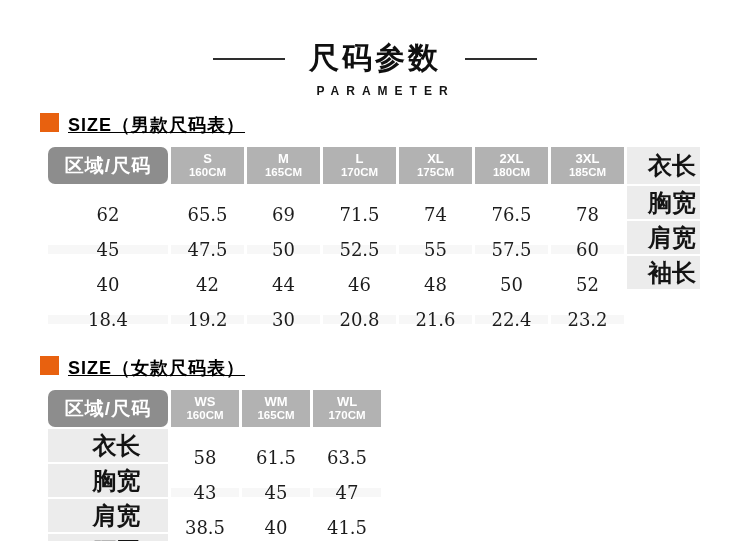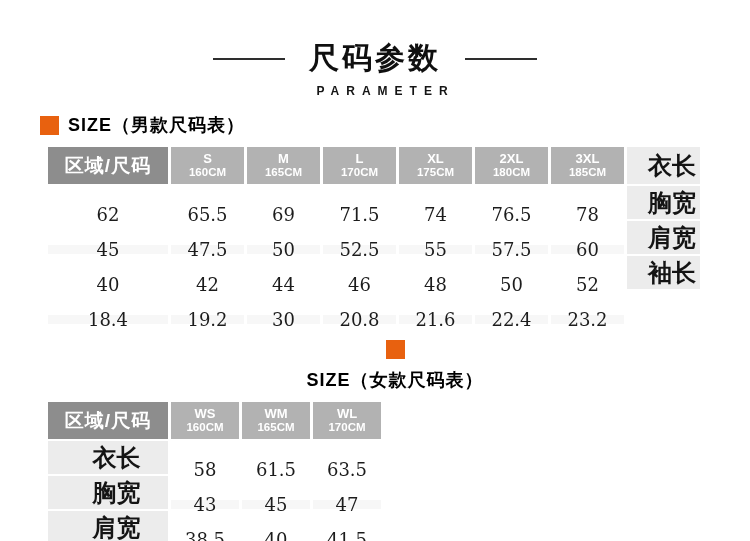--- a/index.html
+++ b/index.html
@@ -7,39 +7,39 @@
     width:750px;height:541px;background:#ffffff;
     font-family:"Liberation Sans",sans-serif;color:#111;
     -webkit-font-smoothing:antialiased;overflow:hidden;
   }
   
   .title-row{display:flex;align-items:center;justify-content:center;gap:24px;padding-top:38px;}
   .hline{width:72px;height:2px;background:#2e2e2e;}
   .page-title{margin:0;font-size:30px;font-weight:bold;letter-spacing:3px;color:#0f0f0f;}
   .subtitle{text-align:center;font-size:12px;font-weight:bold;letter-spacing:7px;color:#151515;margin-top:5px;padding-left:21px;}
   
-  .section-heading{display:flex;align-items:center;gap:9px;margin:15px 0 10px 40px;
-    font-size:18px;font-weight:bold;color:#000;letter-spacing:1px;}
+  .section-heading{display:flex;align-items:flex-start;gap:9px;margin:15px 0 10px 40px;
+    font-size:18px;font-weight:bold;color:#000;letter-spacing:1px;text-decoration:underline;}
   .marker{width:19px;height:19px;background:var(--accent-orange,#e8610f);flex:0 0 auto;}
   
   .table{display:grid;column-gap:3px;row-gap:2px;margin-left:48px;}
   .table.men{grid-template-columns:120px repeat(7,73px);grid-template-rows:37px repeat(4,33px);}
   .table.women{grid-template-columns:120px repeat(3,68px);grid-template-rows:37px repeat(4,33px);}
   .corner{background:var(--header-dark,#8d8d8d);color:#fff;display:flex;align-items:center;justify-content:center;
-    font-size:19px;font-weight:bold;letter-spacing:1px;}
+    font-size:19px;font-weight:bold;letter-spacing:1px;border-radius:7px;}
   .hcell{background:var(--header-light,#b2b2b2);color:#fff;display:flex;flex-direction:column;
     align-items:center;justify-content:center;font-weight:bold;line-height:1.2;}
   .hsize{font-size:13px;}
   .hcm{font-size:11.5px;}
   .rlabel{background:var(--label-cell,#ececec);display:flex;align-items:center;justify-content:center;
     font-size:24px;font-weight:bold;color:#141414;padding-left:17px;}
   .cell{display:flex;align-items:center;justify-content:center;
     font-family:"DejaVu Serif",serif;font-size:18px;color:#1c1c1c;background:#ffffff;margin-top:24px;}
   .cell.alt{background:var(--stripe,#f7f7f7);}
-  .spacer-women{margin-top:16px;flex-direction:column;}
+  .spacer-women{margin-top:32px;}
 </style>
 </head>
 <body>
 
 <div>
 
   <div class="title-row">
     <span class="hline"></span>
     <h1 class="page-title">尺码参数</h1>
     <span class="hline"></span>

